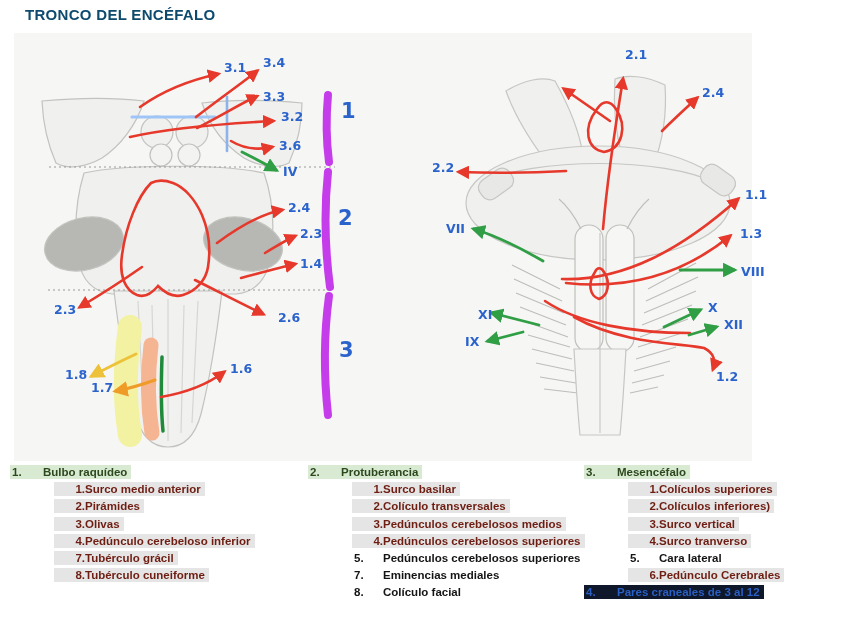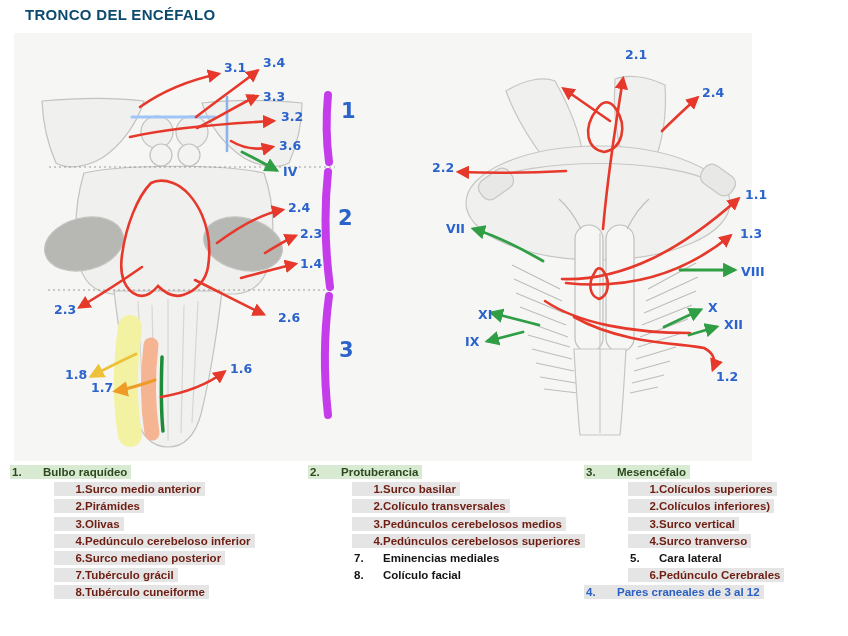--- a/index.html
+++ b/index.html
@@ -20,21 +20,21 @@
   .lcol.c3{left:584px;width:260px;}
   .lrow{height:17.2px;line-height:15px;font:bold 11.5px "Liberation Sans",sans-serif;
        white-space:nowrap;}
   .lrow.sub{padding-left:44px;}
   .lnum{display:inline-block;width:29px;}
   .lrow.head .lnum{width:31px;}
   .hl{padding:1px 4px 1px 2px;}
   .hl.green{background:#d9ead3;color:#2c481d;}
   .hl.pink{background:#e5e5e5;color:#6e1d12;text-align:right;}
   .hl.plain{background:transparent;color:#141414;padding-left:2px;}
-  .hl.blue{background:#e5e5e5;color:#2a5fc4;}
+  .hl.blue{background:#0f172a;color:#2a5fc4;}
 </style>
 </head>
 <body>
 
 <h1 class="page-title">TRONCO DEL ENCÉFALO</h1>
 
 <div class="panel">
 
   <svg class="art" width="738" height="428" viewBox="0 0 738 428">
     <defs>
@@ -189,31 +189,31 @@
 </div>
 
 <div class="legend">
 
   <div class="lcol c1">
     <div class="lrow head"><span class="hl green"><span class="lnum">1.</span><span>Bulbo raquídeo</span></span></div>
     <div class="lrow sub"><span class="hl pink"><span class="lnum">1.</span><span>Surco medio anterior</span></span></div>
     <div class="lrow sub"><span class="hl pink"><span class="lnum">2.</span><span>Pirámides</span></span></div>
     <div class="lrow sub"><span class="hl pink"><span class="lnum">3.</span><span>Olivas</span></span></div>
     <div class="lrow sub"><span class="hl pink"><span class="lnum">4.</span><span>Pedúnculo cerebeloso inferior</span></span></div>
-    <div class="lrow sub"><span class="hl pink"><span class="lnum">6.</span><span>Surco mediano posterior</span></span></div>
     <div class="lrow sub"><span class="hl pink"><span class="lnum">7.</span><span>Tubérculo grácil</span></span></div>
     <div class="lrow sub"><span class="hl pink"><span class="lnum">8.</span><span>Tubérculo cuneiforme</span></span></div>
   </div>
 
   <div class="lcol c2">
     <div class="lrow head"><span class="hl green"><span class="lnum">2.</span><span>Protuberancia</span></span></div>
     <div class="lrow sub"><span class="hl pink"><span class="lnum">1.</span><span>Surco basilar</span></span></div>
     <div class="lrow sub"><span class="hl pink"><span class="lnum">2.</span><span>Colículo transversales</span></span></div>
     <div class="lrow sub"><span class="hl pink"><span class="lnum">3.</span><span>Pedúnculos cerebelosos medios</span></span></div>
     <div class="lrow sub"><span class="hl pink"><span class="lnum">4.</span><span>Pedúnculos cerebelosos superiores</span></span></div>
+    <div class="lrow sub"><span class="hl plain"><span class="lnum">5.</span><span>Pedúnculos cerebelosos superiores</span></span></div>
     <div class="lrow sub"><span class="hl plain"><span class="lnum">7.</span><span>Eminencias mediales</span></span></div>
     <div class="lrow sub"><span class="hl plain"><span class="lnum">8.</span><span>Colículo facial</span></span></div>
   </div>
 
   <div class="lcol c3">
     <div class="lrow head"><span class="hl green"><span class="lnum">3.</span><span>Mesencéfalo</span></span></div>
     <div class="lrow sub"><span class="hl pink"><span class="lnum">1.</span><span>Colículos superiores</span></span></div>
     <div class="lrow sub"><span class="hl pink"><span class="lnum">2.</span><span>Colículos inferiores)</span></span></div>
     <div class="lrow sub"><span class="hl pink"><span class="lnum">3.</span><span>Surco vertical</span></span></div>
     <div class="lrow sub"><span class="hl pink"><span class="lnum">4.</span><span>Surco tranverso</span></span></div>

